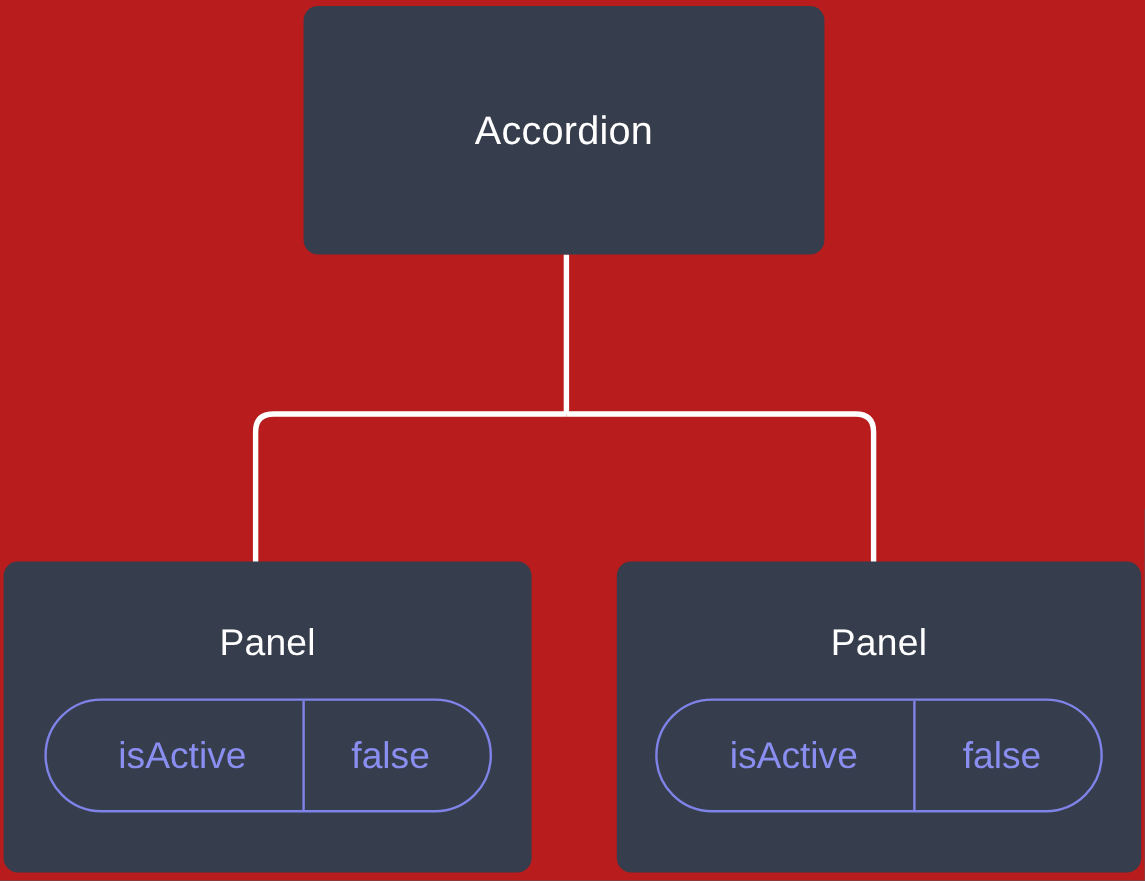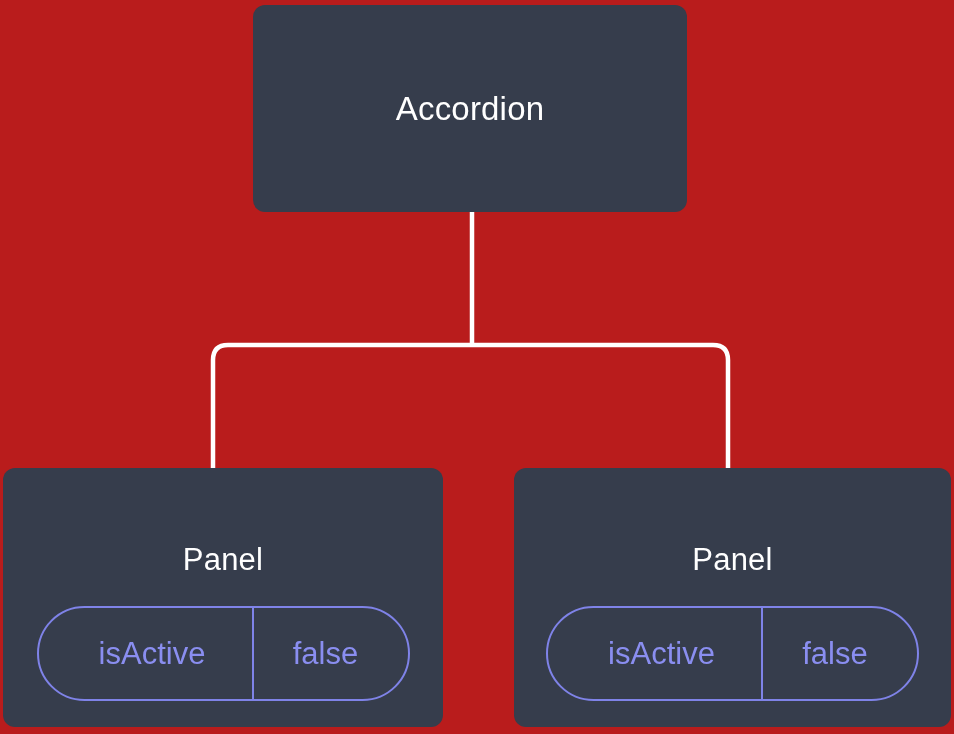--- a/index.html
+++ b/index.html
@@ -55,21 +55,21 @@
     color: #ffffff;
     font-size: 33px;
     font-weight: 400;
     letter-spacing: 0.2px;
     line-height: 1;
     white-space: nowrap;
   }
   .node-panel-left .node-title,
   .node-panel-right .node-title {
     font-size: 31px;
-    margin-top: 76px;
+    margin-top: 52px;
   }
   .pill {
     position: relative;
     display: flex;
     align-items: stretch;
     height: 95px;
     border: 2px solid #7f83e8;
     border-radius: 48px;
     box-sizing: border-box;
     margin-top: 31px;

